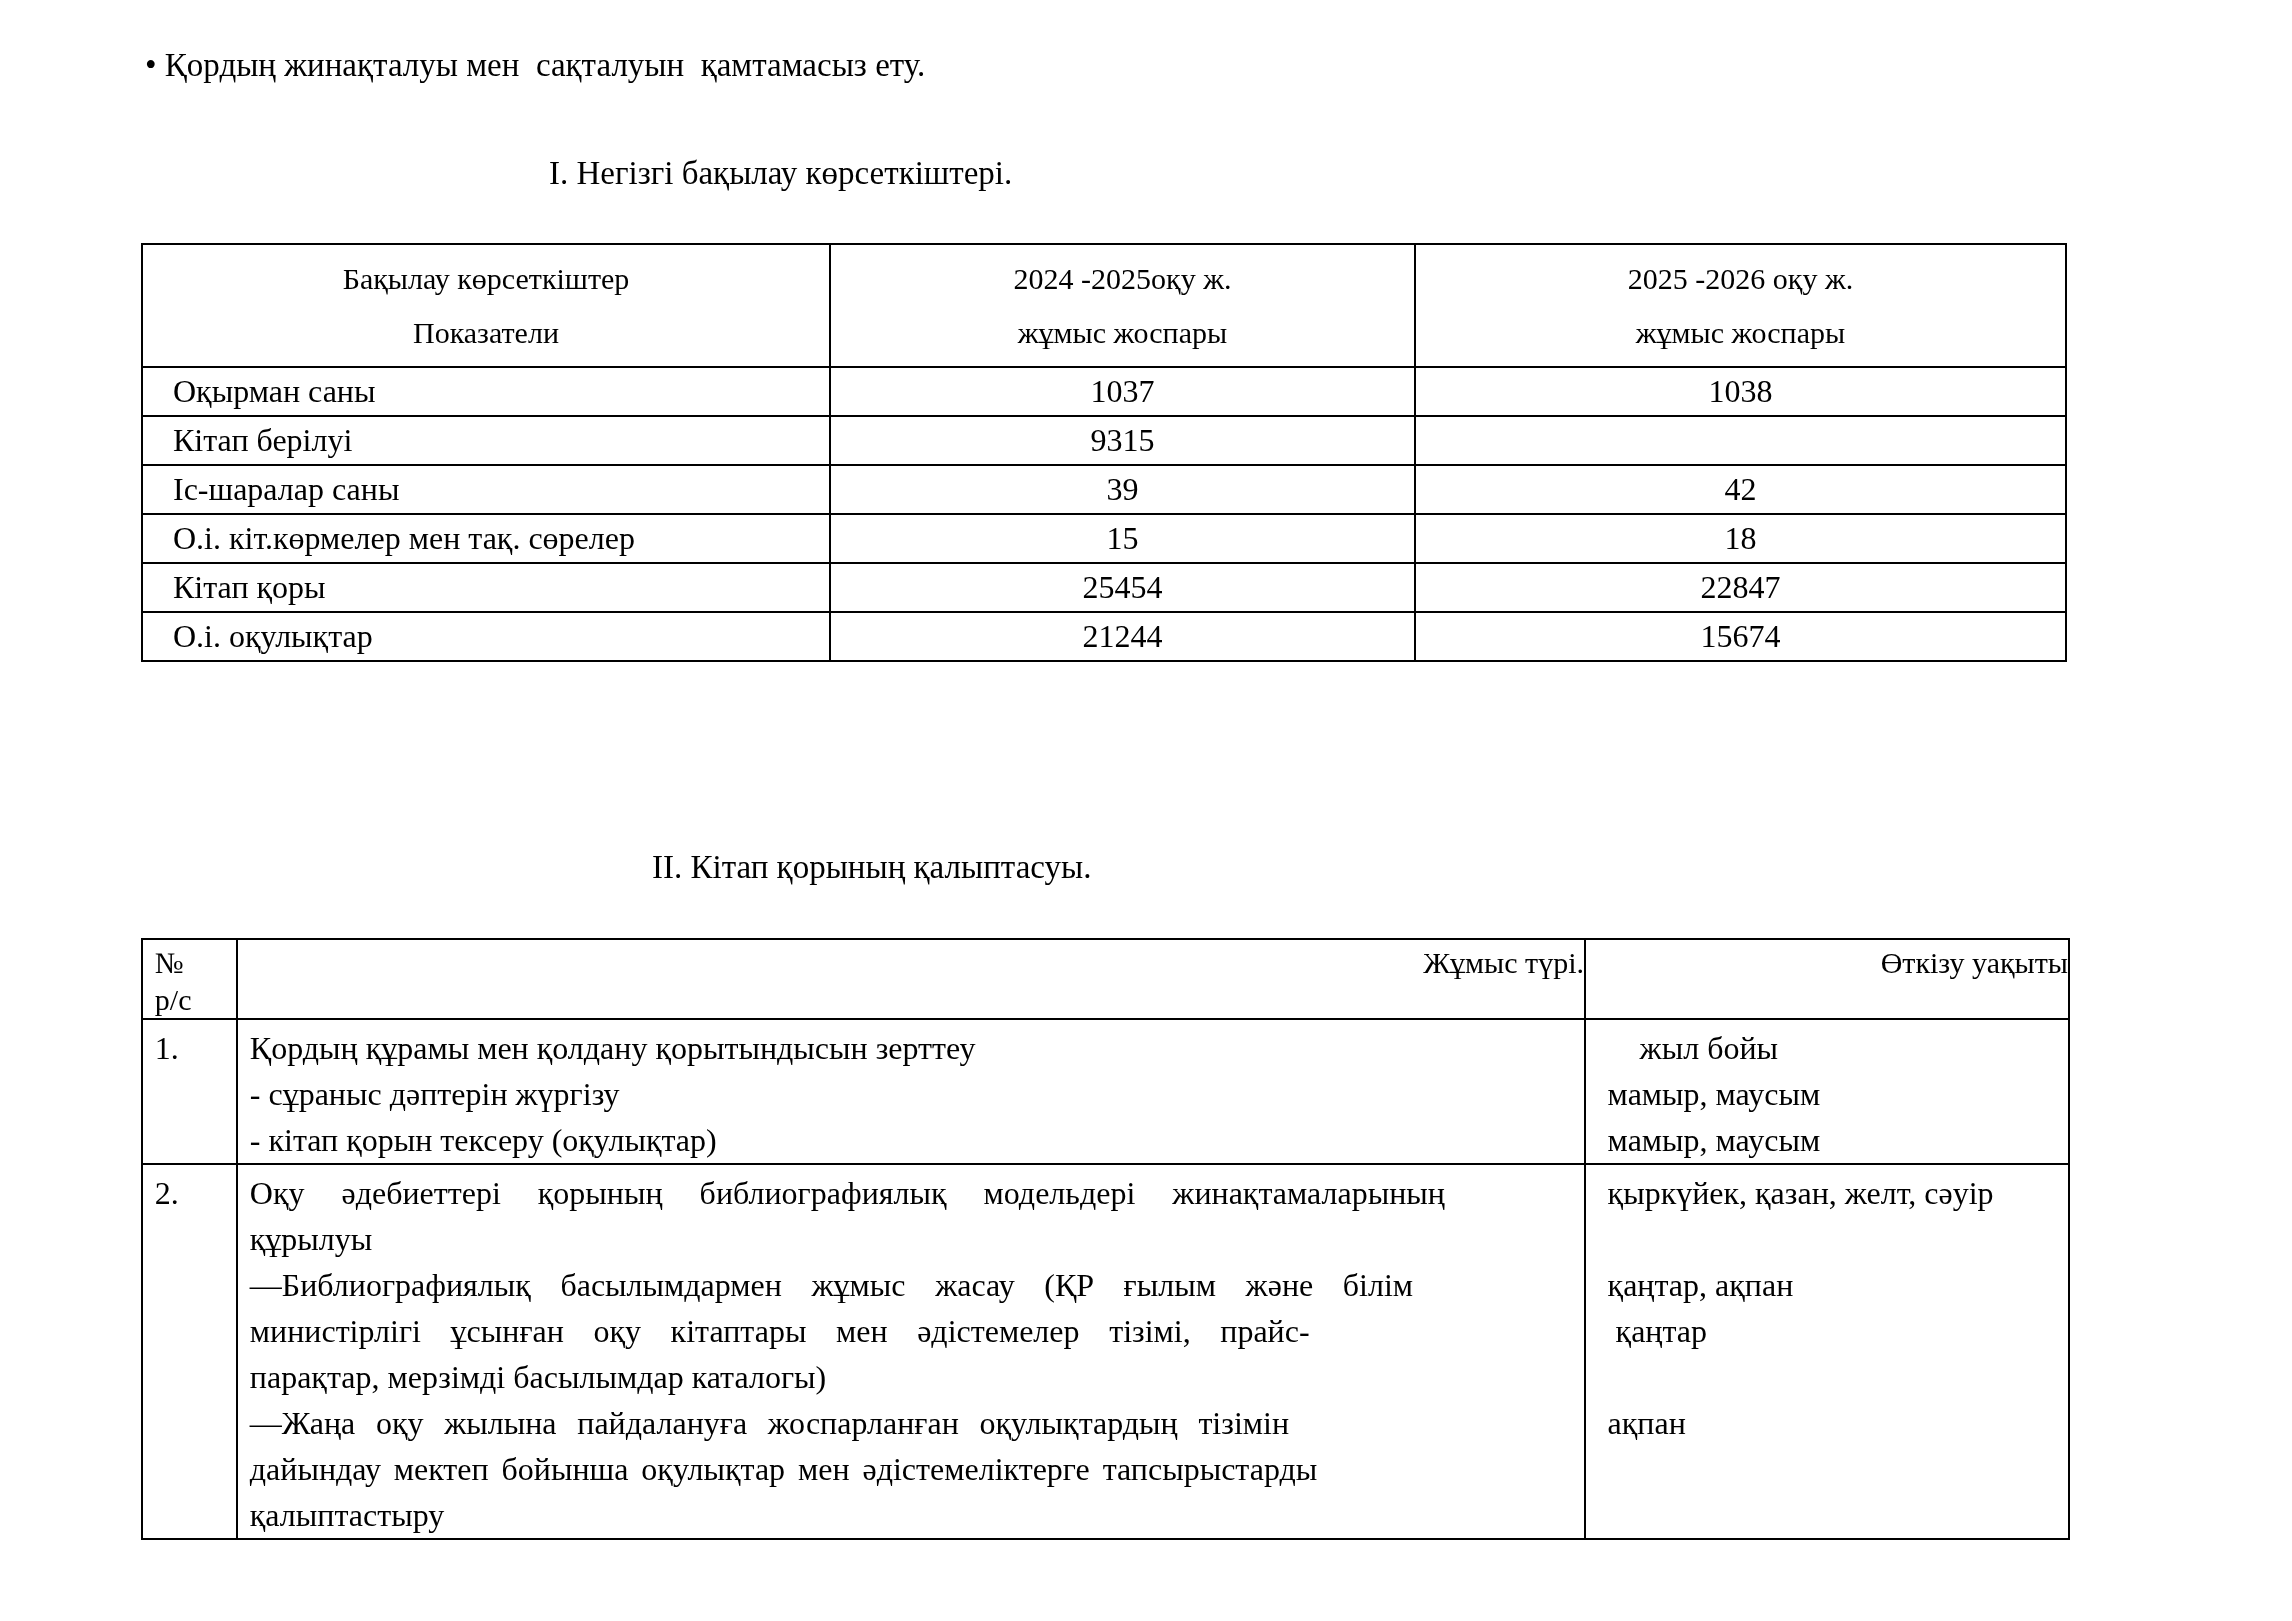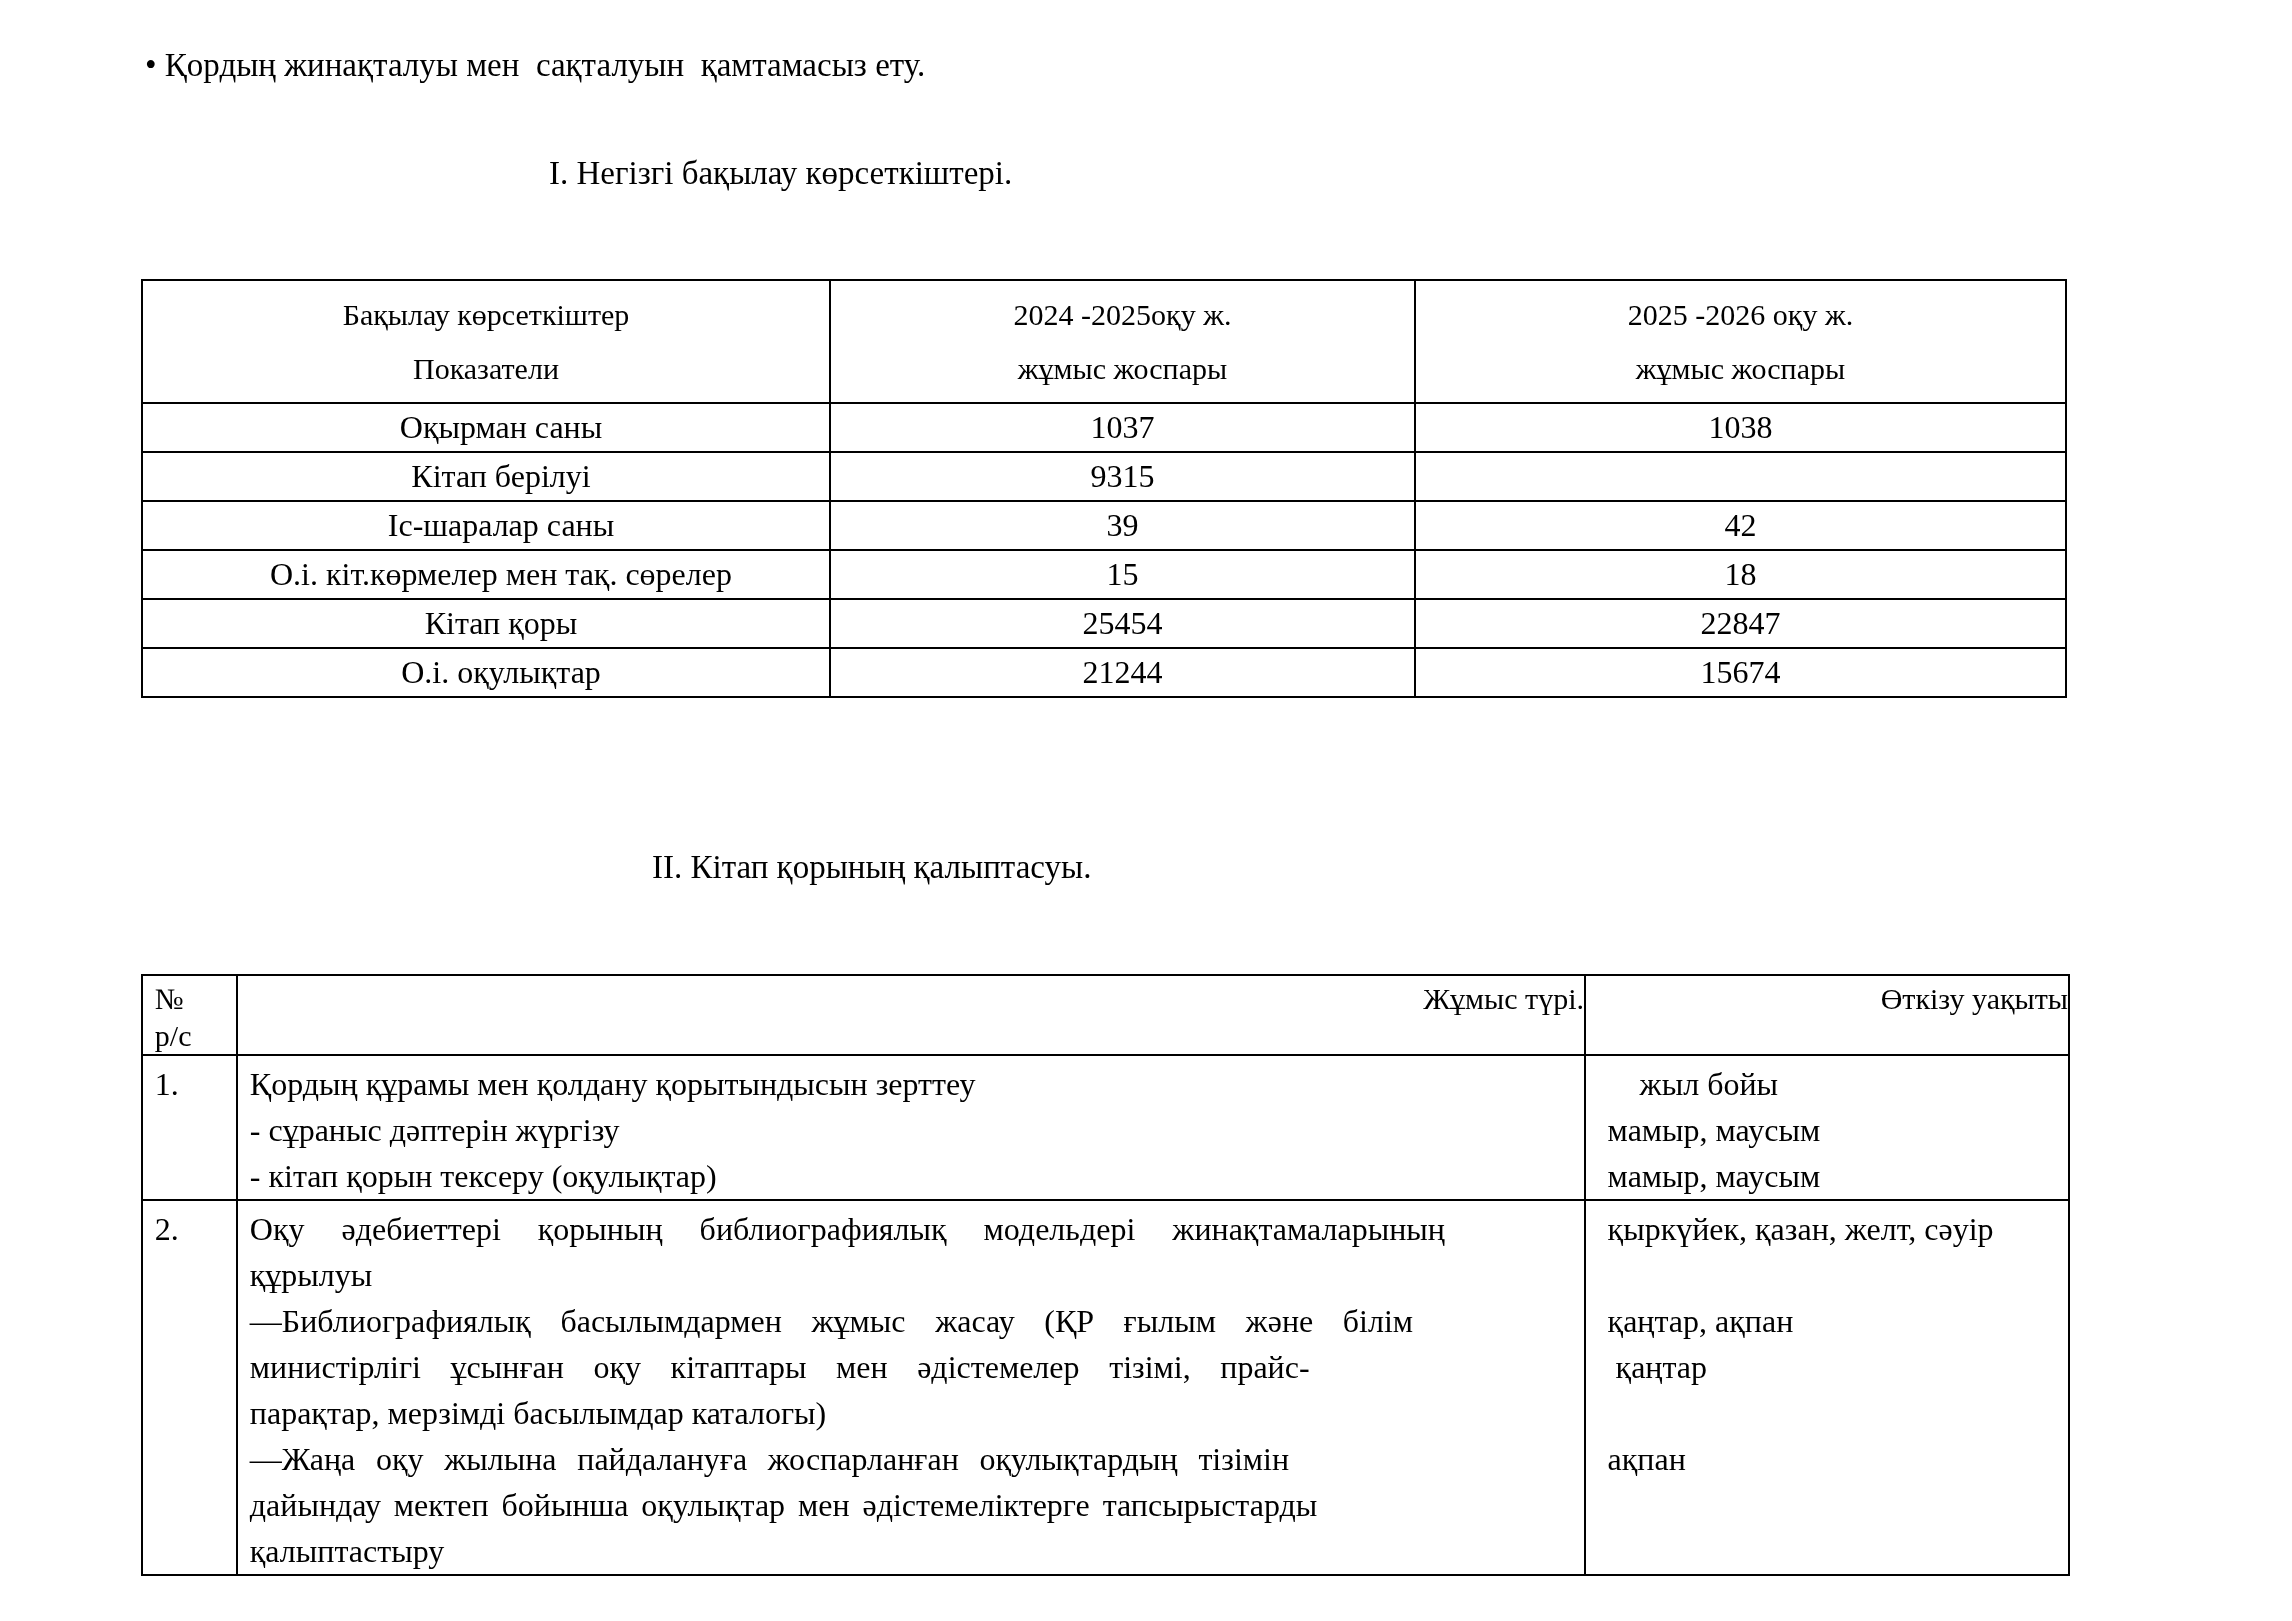--- a/index.html
+++ b/index.html
@@ -23,21 +23,20 @@
     font-weight: normal;
     font-size: 33px;
     white-space: pre;
   }
   #heading1 { left: 549px; top: 155px; }
   #heading2 { left: 652px; top: 849px; }
 
   table {
     border-collapse: collapse;
     table-layout: fixed;
-    margin-top: 36px;
   }
   td, th {
     border: 2px solid #000000;
     font-weight: normal;
     overflow: hidden;
   }
 
   
   #table1 { left: 141px; top: 243px; width: 1924px; }
   #table1 th {
@@ -47,21 +46,21 @@
     line-height: 54px;
     font-size: 30px;
     white-space: pre-wrap;
   }
   #table1 td {
     height: 49px;
     line-height: 47px;
     vertical-align: middle;
     font-size: 32px;
   }
-  #table1 td.label { text-align: center; padding-left: 30px; }
+  #table1 td.label { text-align: left; padding-left: 30px; }
   #table1 td.num   { text-align: center; }
 
   
   #table2 { left: 141px; top: 938px; width: 1927px; }
   #table2 th {
     height: 74px;
     vertical-align: top;
     line-height: 37px;
     padding-top: 3.9px;
     font-size: 30px;

